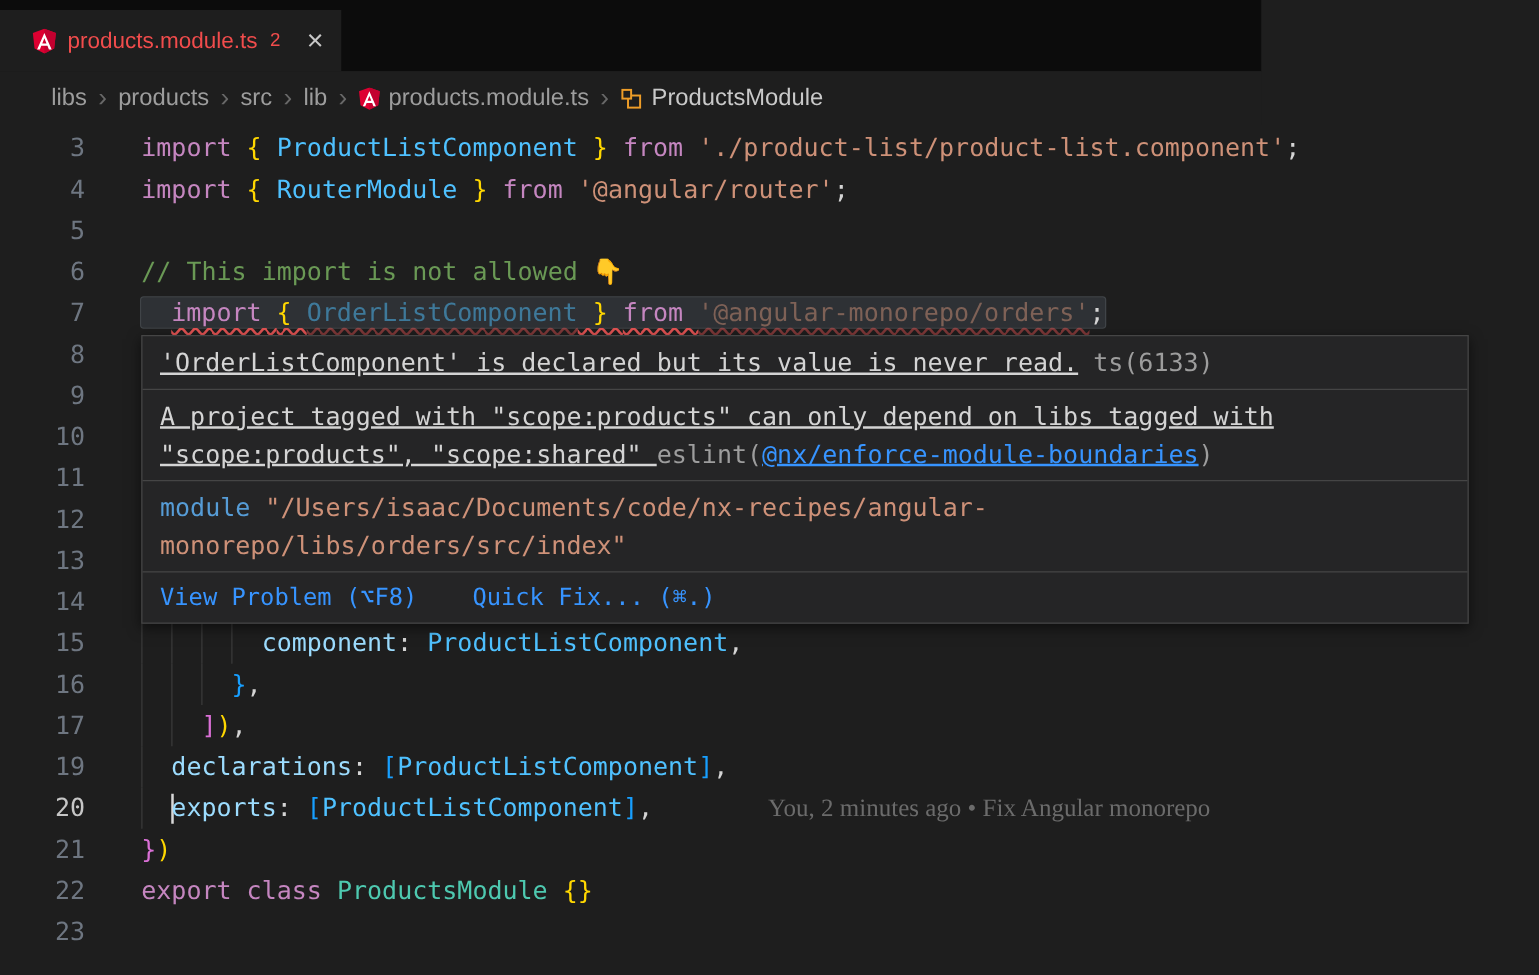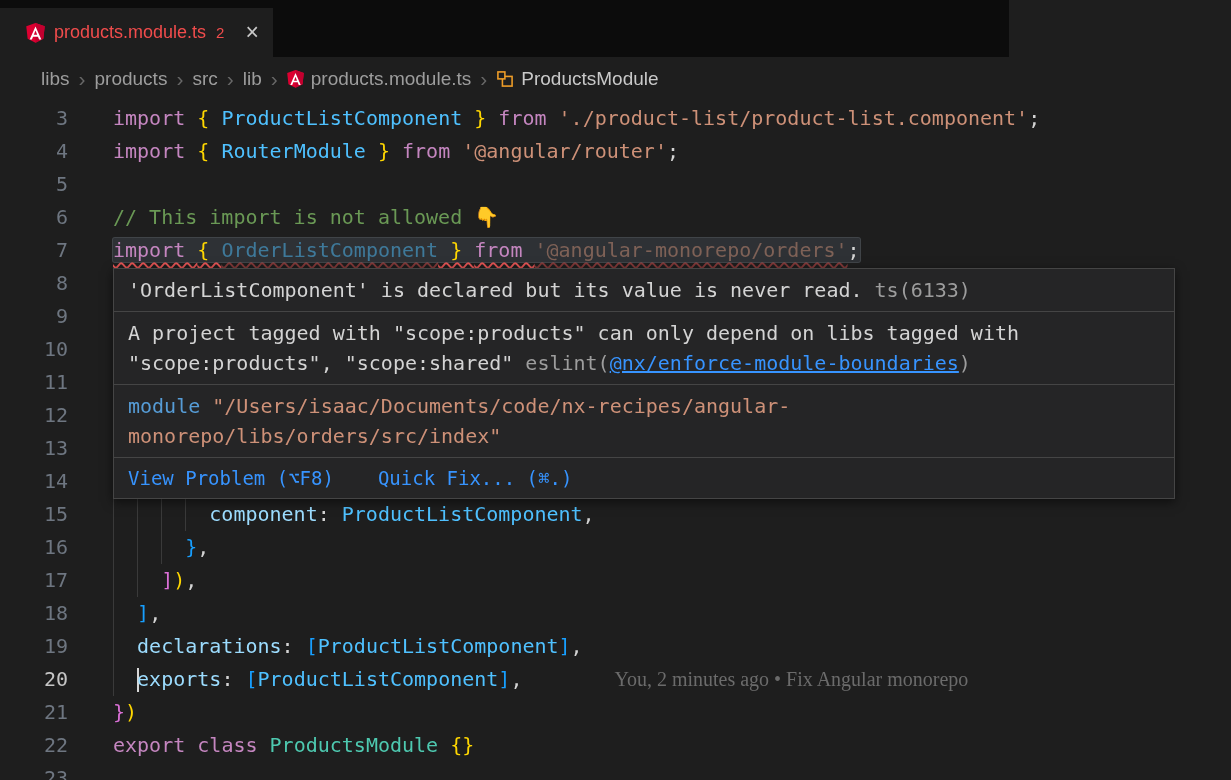--- a/index.html
+++ b/index.html
@@ -29,21 +29,21 @@
             font-family:"DejaVu Sans Mono","Liberation Mono",monospace;
             font-size:20px; color:#d4d4d4; }
   .row { display:flex; height:33px; line-height:33px; white-space:pre; }
   .ln { flex:none; width:68px; padding-right:0; text-align:right; color:#6e7681; cursor:pointer; }
   .ln-pad { flex:none; width:45px; }
   .ln.active { color:#c6c6c6; }
   .lc { flex:none; }
   .guide { display:inline-block; width:2ch; height:33px; vertical-align:top;
            border-left:1px solid #3a3a3a; }
   .hlbox { background:rgba(97,108,122,0.25); box-shadow:0 0 0 1px rgba(128,140,152,0.35);
-           border-radius:2px; }
+           border-radius:2px;padding-left:24px; }
   .sq { text-decoration-line:underline; text-decoration-style:wavy;
         text-decoration-color:#e45454; text-decoration-thickness:1.5px;
         text-underline-offset:5px; text-decoration-skip-ink:none; }
   .dim { opacity:.5; }
   .blame { color:#6b6b6b; margin-left:92px;font-family:Liberation Serif, serif; }
   .caret { display:inline-block; width:2px; height:24px; background:#d7d7d7;
            vertical-align:middle; margin:-2px -2px 0 0; }
 
   .tk-kw    { color:#c586c0; }
   .tk-cls   { color:#4fc1ff; }
@@ -59,21 +59,21 @@
 
   
   .hover { position:absolute; left:113px; top:168px; width:1062px; z-index:5;
            background:#252526; border:1px solid #454545;
            box-shadow:0 3px 10px rgba(0,0,0,.55);
            font-size:20px; line-height:30px; }
   .hov-sec { padding:6px 14px; border-bottom:1px solid #454545;
              white-space:normal; overflow-wrap:break-word; }
   .hov-actions { display:flex; gap:44px; padding:5px 14px; font-size:19px; line-height:30px; }
   .hov-action { color:#3794ff; cursor:pointer;text-align:right; }
-  .hp-msg  { color:#d4d4d4; }
+  .hp-msg  { color:#d4d4d4;text-decoration:underline; }
   .hp-dim2 { color:#9d9d9d; }
   .hp-link { color:#3794ff; text-decoration:underline; cursor:pointer; }
   .hp-kw2  { color:#569cd6; }
   .hp-str  { color:#ce9178; }
 </style>
 </head>
 <body>
 
 <div class="window">
 
@@ -141,21 +141,20 @@
         <div class="row"><span class="ln">8</span><span class="ln-pad"></span><span class="lc"></span></div>
         <div class="row"><span class="ln">9</span><span class="ln-pad"></span><span class="lc"></span></div>
         <div class="row"><span class="ln">10</span><span class="ln-pad"></span><span class="lc"></span></div>
         <div class="row"><span class="ln">11</span><span class="ln-pad"></span><span class="lc"></span></div>
         <div class="row"><span class="ln">12</span><span class="ln-pad"></span><span class="lc"></span></div>
         <div class="row"><span class="ln">13</span><span class="ln-pad"></span><span class="lc"></span></div>
         <div class="row"><span class="ln">14</span><span class="ln-pad"></span><span class="lc"></span></div>
         <div class="row"><span class="ln">15</span><span class="ln-pad"></span><span class="lc"><span class="guide"></span><span class="guide"></span><span class="guide"></span><span class="guide"></span><span class="tk tk-prop">component</span><span class="tk tk-punc">: </span><span class="tk tk-cls">ProductListComponent</span><span class="tk tk-punc">,</span></span></div>
         <div class="row"><span class="ln">16</span><span class="ln-pad"></span><span class="lc"><span class="guide"></span><span class="guide"></span><span class="guide"></span><span class="tk tk-b3">}</span><span class="tk tk-punc">,</span></span></div>
         <div class="row"><span class="ln">17</span><span class="ln-pad"></span><span class="lc"><span class="guide"></span><span class="guide"></span><span class="tk tk-b2">]</span><span class="tk tk-b1">)</span><span class="tk tk-punc">,</span></span></div>
-        <div class="row"><span class="ln">18</span><span class="ln-pad"></span><span class="lc"><span class="guide"></span><span class="tk tk-b3">]</span><span class="tk tk-punc">,</span></span></div>
         <div class="row"><span class="ln">19</span><span class="ln-pad"></span><span class="lc"><span class="guide"></span><span class="tk tk-prop">declarations</span><span class="tk tk-punc">: </span><span class="tk tk-b3">[</span><span class="tk tk-cls">ProductListComponent</span><span class="tk tk-b3">]</span><span class="tk tk-punc">,</span></span></div>
         <div class="row"><span class="ln active">20</span><span class="ln-pad"></span><span class="lc"><span class="guide"></span><span class="caret"></span><span class="tk tk-prop">exports</span><span class="tk tk-punc">: </span><span class="tk tk-b3">[</span><span class="tk tk-cls">ProductListComponent</span><span class="tk tk-b3">]</span><span class="tk tk-punc">,</span><span class="blame">You, 2 minutes ago • Fix Angular monorepo</span></span></div>
         <div class="row"><span class="ln">21</span><span class="ln-pad"></span><span class="lc"><span class="tk tk-b2">}</span><span class="tk tk-b1">)</span></span></div>
         <div class="row"><span class="ln">22</span><span class="ln-pad"></span><span class="lc"><span class="tk tk-kw">export </span><span class="tk tk-kw">class </span><span class="tk tk-clsdef">ProductsModule </span><span class="tk tk-b1">{}</span></span></div>
         <div class="row"><span class="ln">23</span><span class="ln-pad"></span><span class="lc"></span></div>
       </div>
     <div class="hover" id="hover-popup">
         <div class="hov-sec"><span class="hp-msg">'OrderListComponent' is declared but its value is never read.</span><span class="hp-dim2"> ts(6133)</span></div>
         <div class="hov-sec"><span class="hp-msg">A project tagged with "scope:products" can only depend on libs tagged with "scope:products", "scope:shared" </span><span class="hp-dim2">eslint(</span><span class="hp-link">@nx/enforce-module-boundaries</span><span class="hp-dim2">)</span></div>
         <div class="hov-sec"><span class="hp-kw2">module</span><span class="hp-str"> "/Users/isaac/Documents/code/nx-recipes/angular-monorepo/libs/orders/src/index"</span></div>

